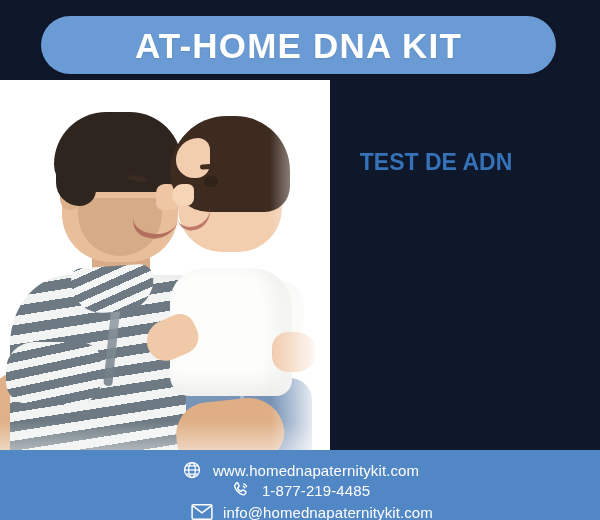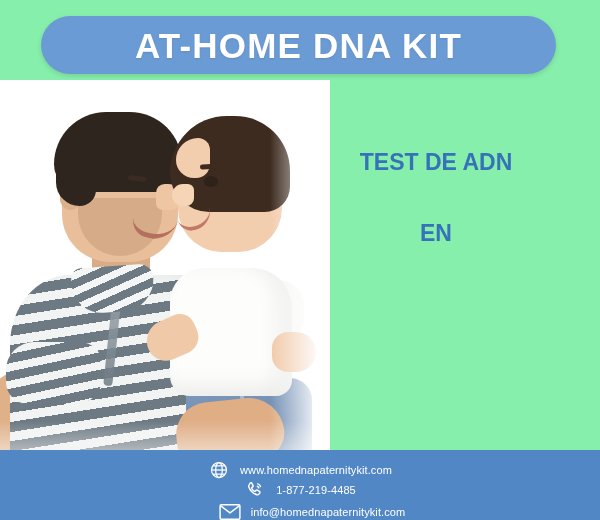--- a/index.html
+++ b/index.html
@@ -11,21 +11,21 @@
     width: 600px;
     height: 520px;
     background: #ffffff;
     font-family: "Liberation Sans", sans-serif;
     overflow: hidden;
   }
   .banner {
     position: relative;
     width: 600px;
     height: 520px;
-    background: #86efac;
+    background: #0f172a;
     overflow: hidden;
   }
 
   
   .header-pill {
     position: absolute;
     left: 41px;
     top: 16px;
     width: 515px;
     height: 58px;
@@ -381,21 +381,21 @@
     width: 300px;
     z-index: 4;
     text-align: center;
   }
   .headline-line {
     color: #3672b8;
     font-weight: bold;
     line-height: 1.05;
     white-space: nowrap;
   }
-  .headline-line-1 { font-size: 23px; margin-bottom: 47px; }
+  .headline-line-1 { font-size: 23px; margin-bottom: 32px; }
   .headline-line-2 { font-size: 23px; margin-bottom: 29px; }
   .headline-line-3 { font-size: 23px; letter-spacing: -0.2px; }
 
   
   .footer {
     position: absolute;
     left: 0;
     bottom: 0;
     width: 600px;
     height: 70px;
@@ -419,21 +419,21 @@
   .footer-icon {
     display: inline-flex;
     align-items: center;
     justify-content: center;
     width: 22px;
     height: 22px;
     margin-right: 10px;
     flex: 0 0 auto;
   }
   .footer-text {
-    font-size: 11px;
+    font-size: 15px;
     color: #ffffff;
     letter-spacing: 0.1px;
   }
 </style>
 </head>
 <body>
 
 <div class="banner">
 
   <div class="header-pill">
@@ -474,21 +474,20 @@
 
       <div class="man-hand"></div>
 
       <div class="photo-fade-right"></div>
       <div class="photo-fade-bottom"></div>
     </div>
   </div>
 
   <div class="headline-block">
     <div class="headline-line headline-line-1">TEST DE ADN</div>
-    <div class="headline-line headline-line-2">EN</div>
   </div>
 
   <div class="footer">
 
     <div class="footer-row footer-row-1">
       <div class="footer-item">
         <span class="footer-icon">
           <svg width="20" height="20" viewBox="0 0 24 24" fill="none" stroke="#ffffff" stroke-width="1.5">
             <circle cx="12" cy="12" r="9"></circle>
             <ellipse cx="12" cy="12" rx="4" ry="9"></ellipse>

